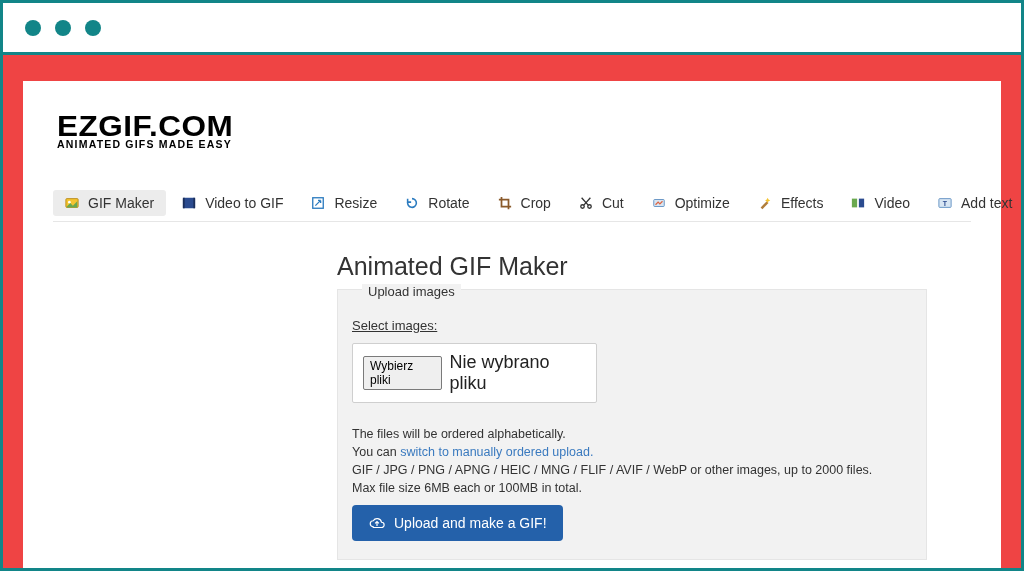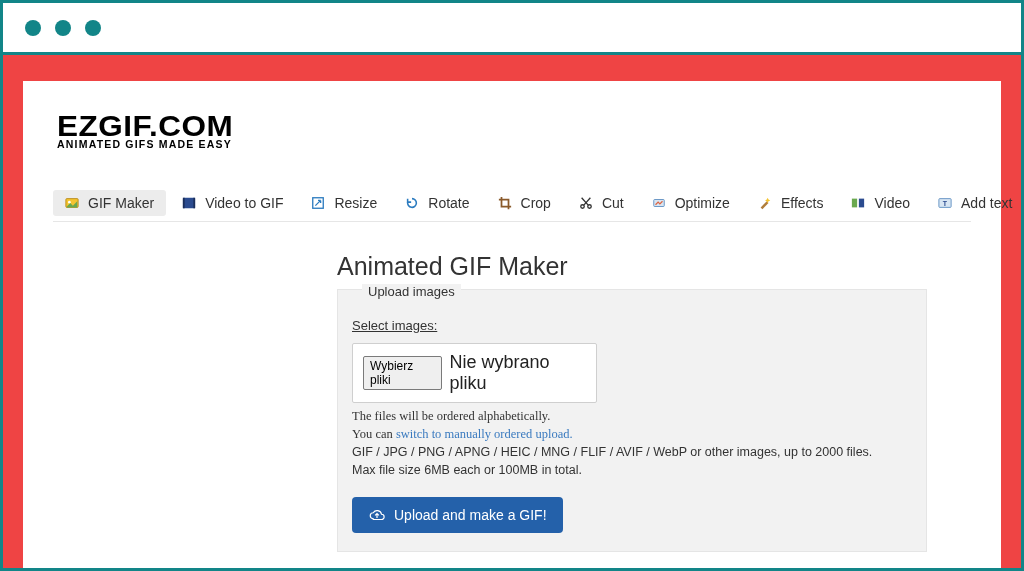--- a/index.html
+++ b/index.html
@@ -140,36 +140,35 @@
     padding: 2px 6px;
     cursor: pointer;
   }
   .file-status {
     font-size: 18px;
     color: #222;
   }
   .hint {
     font-size: 12.5px;
     color: #333;
-    margin-top: 4px;
+    margin-top: 22px;
     line-height: 1.45;
-    font-family: Liberation Serif, serif;
   }
   .hint a, .link {
     color: #3a7abf;
     text-decoration: none;
     cursor: pointer;
   }
   .formats {
     font-size: 12.5px;
     color: #333;
     line-height: 1.45;
   }
   .upload-btn {
-    margin-top: 18px;
+    margin-top: 8px;
     background: #2461aa;
     color: #fff;
     border: none;
     padding: 10px 16px;
     font-size: 14px;
     border-radius: 4px;
     display: inline-flex;
     align-items: center;
     gap: 8px;
     cursor: pointer;

